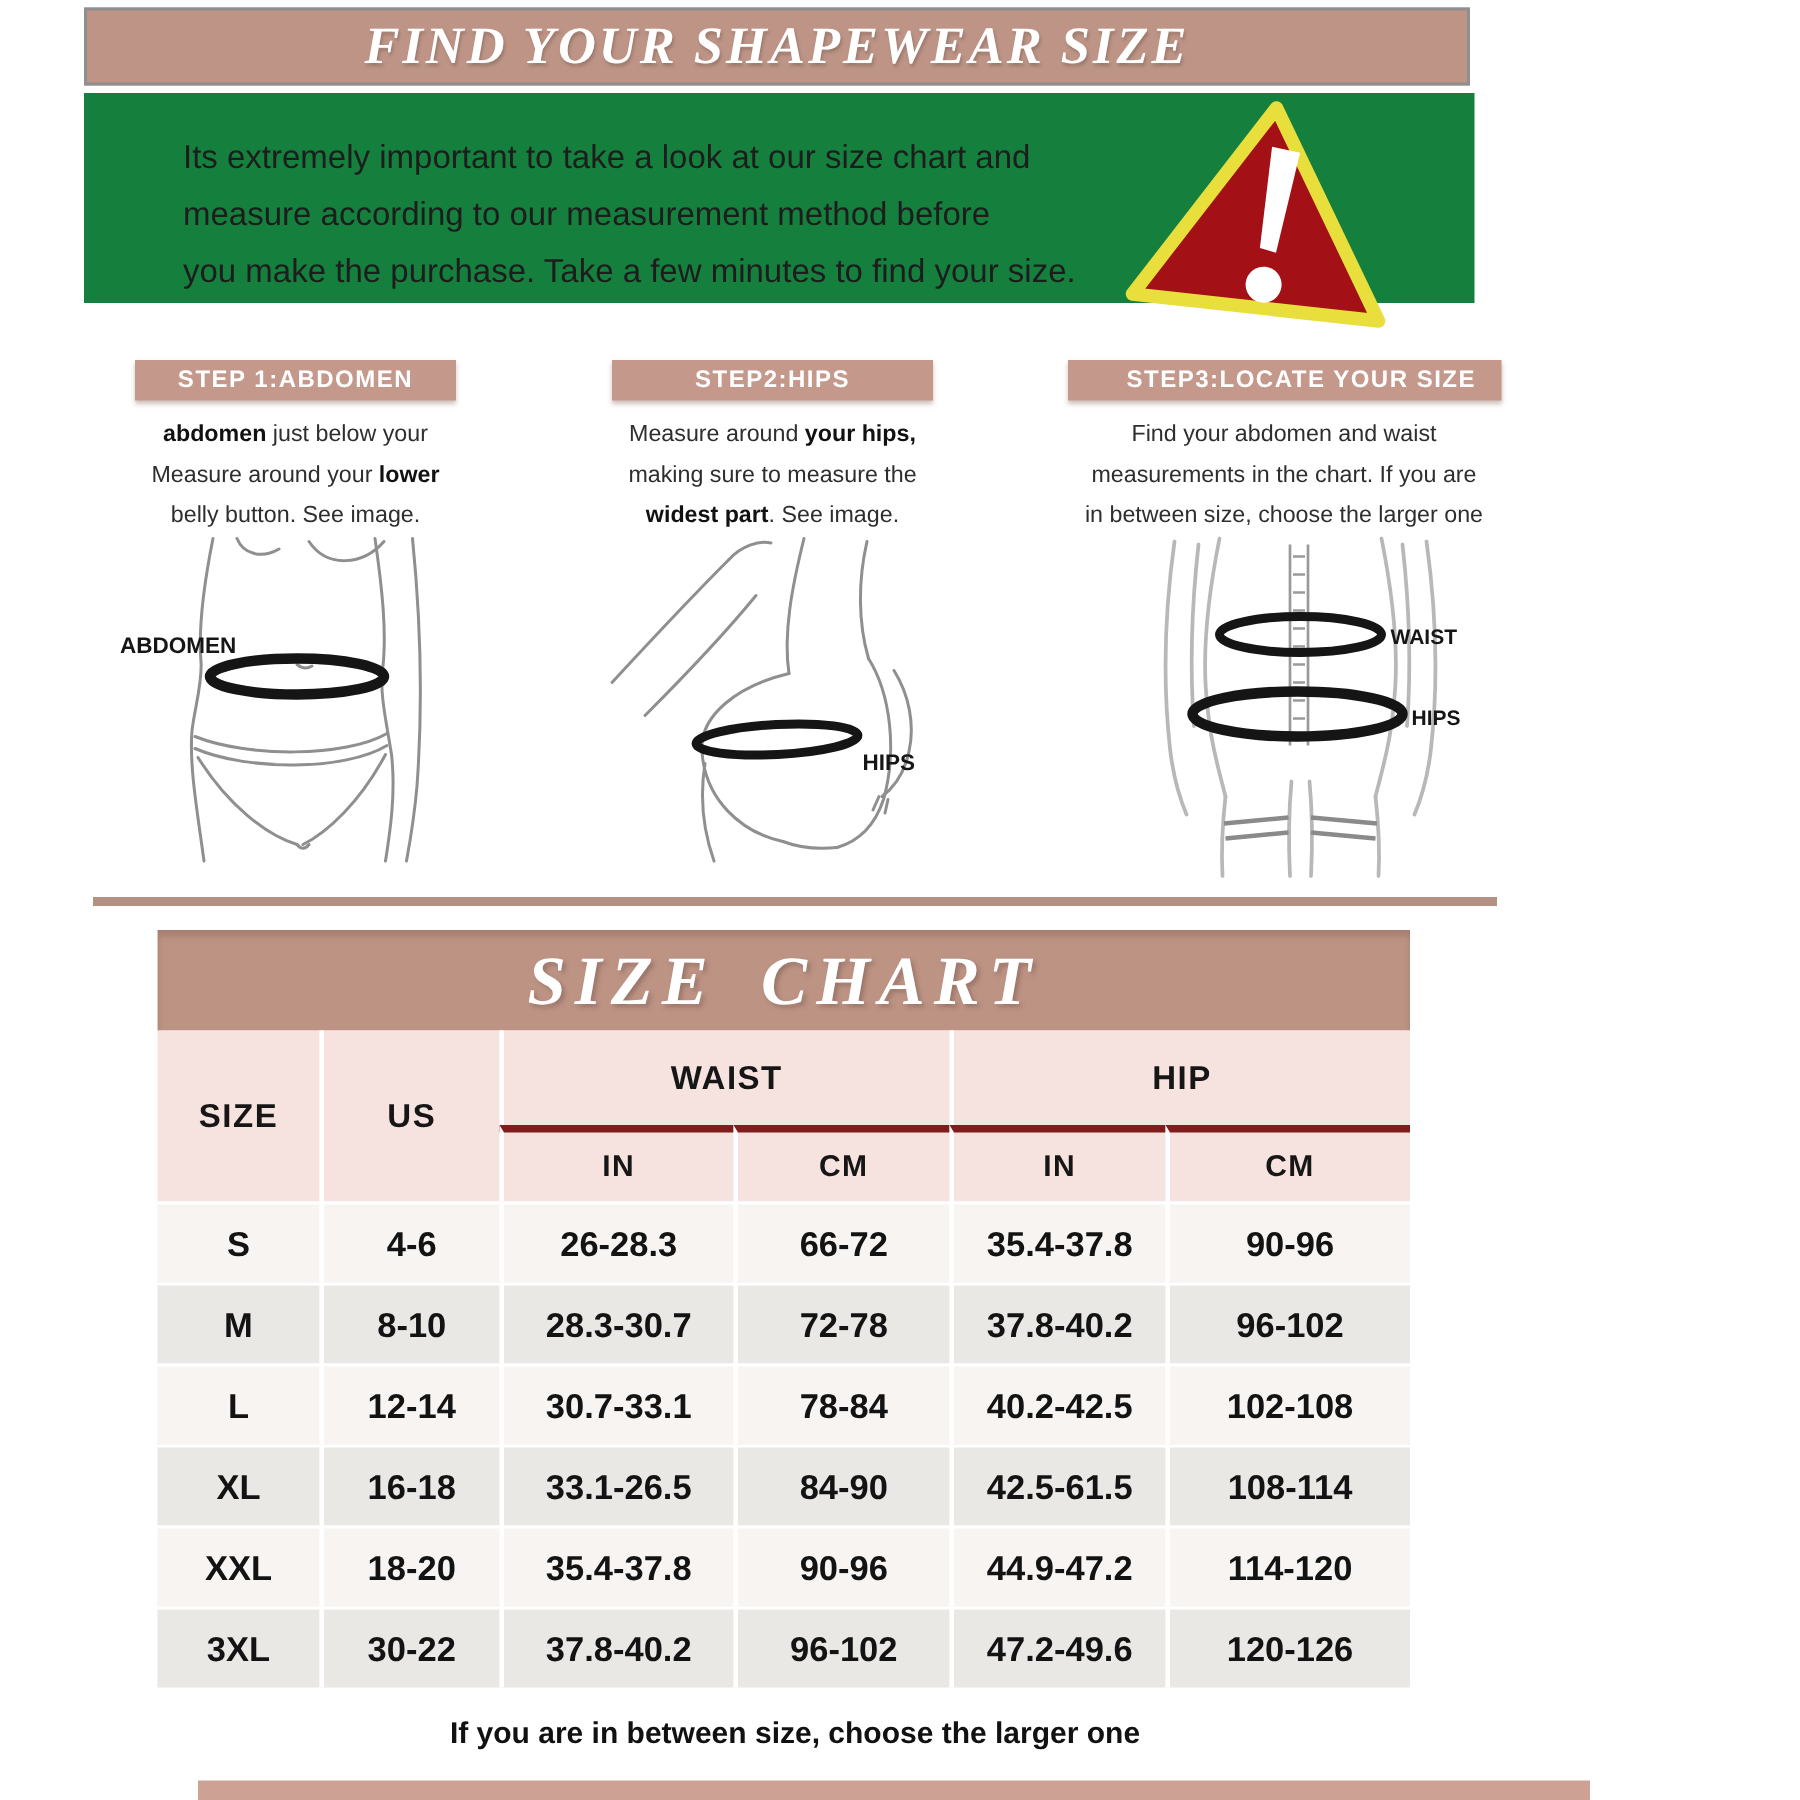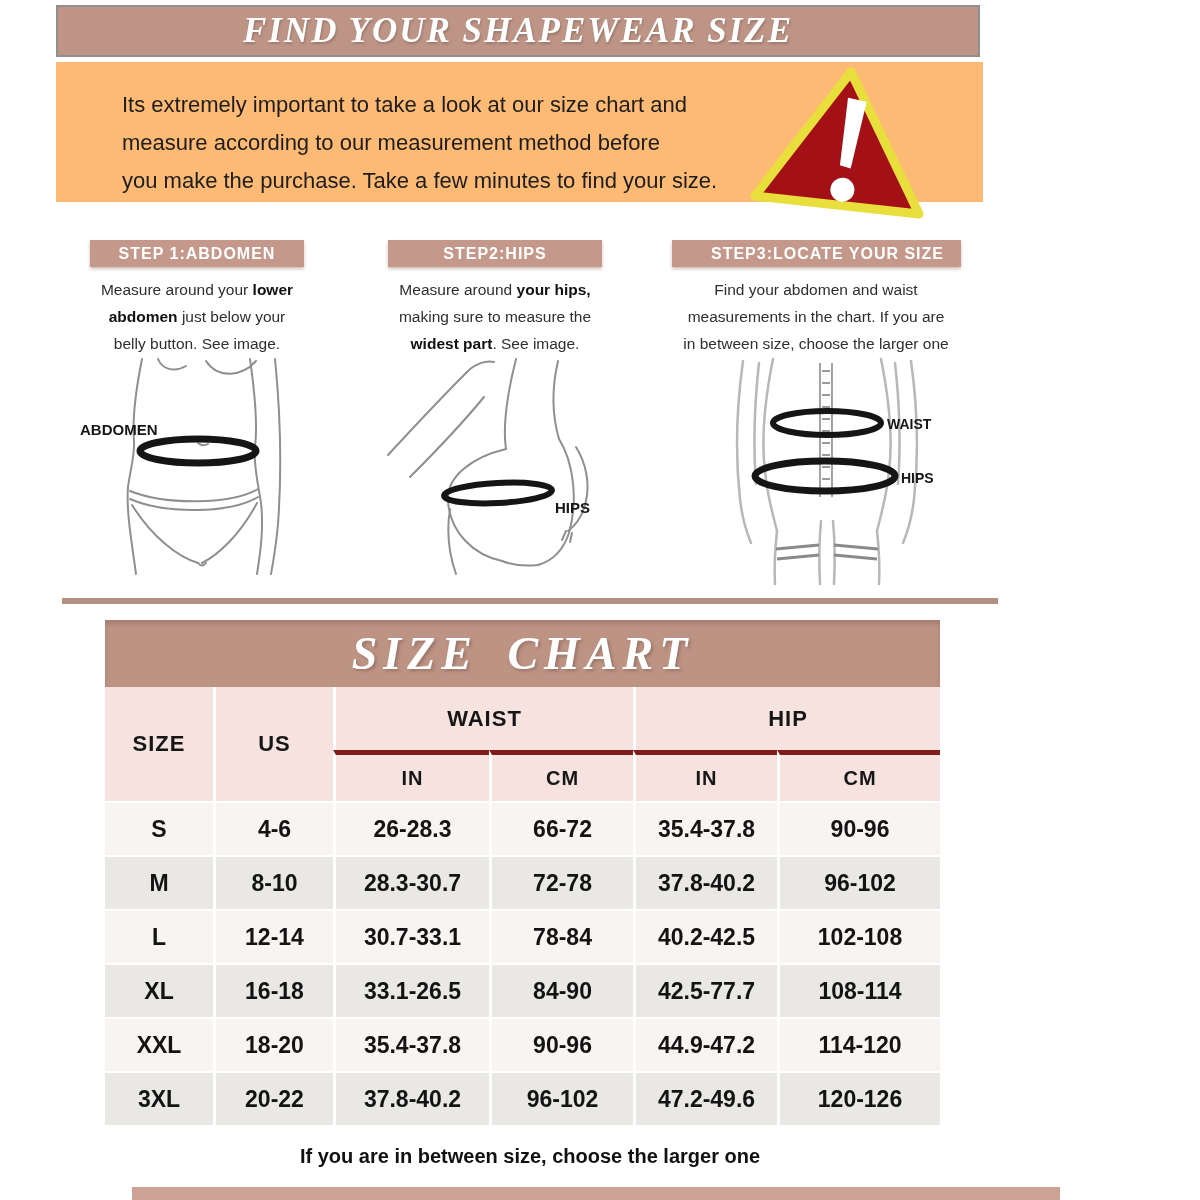--- a/index.html
+++ b/index.html
@@ -9,26 +9,26 @@
 
   
   .title-bar { box-sizing:border-box; width:924px; height:52px; margin-left:6px;
                background:#bd9486; border:2px solid #8f8f8f;
                display:flex; align-items:center; justify-content:center; }
   .title-text { font-family:"Liberation Serif", serif; font-style:italic; font-weight:bold;
                 font-size:35px; color:#fff; letter-spacing:2px;
                 text-shadow:1px 2px 2px rgba(130,100,90,.55); }
 
   
-  .intro-box { position:relative; width:927px; height:140px; margin:5px 0 0 6px; background:#fdba74; }
+  .intro-box { position:relative; width:927px; height:140px; margin:5px 0 0 6px; background:#15803d; }
   .intro-text { padding:24px 0 0 66px; font-size:22px; line-height:38px; color:#1d1d1d; }
   .warning { position:absolute; top:3px; right:56px; width:180px; height:160px; overflow:visible; z-index:2; }
 
   
-  .steps { display:flex; margin-top:38px; }
+  .steps { display:flex; margin-top:38px;gap:20px; }
   .step { text-align:center; }
   .s1 { width:294px; }
   .s2 { width:300px; margin-left:1px; }
   .s3 { width:320px; margin-left:11px; }
   .step-bar { height:27px; background:#c4998c; color:#fff; font-weight:bold; font-size:16px;
               letter-spacing:1px; display:flex; align-items:center; justify-content:center;
               margin:0 auto; box-shadow:0 2px 3px rgba(160,130,120,.5); }
   .s1 .step-bar, .s2 .step-bar { width:214px; }
   .s3 .step-bar { width:266px;padding-left:23px; }
   .step-text { margin-top:9px; font-size:15.5px; line-height:27px; color:#2e2e2e; }
@@ -92,22 +92,22 @@
           <circle cx="100" cy="124" r="12"></circle>
         </g>
       </svg>
     </div>
 
     <div class="steps">
 
       <div class="step s1">
         <div class="step-bar">STEP 1:ABDOMEN</div>
         <div class="step-text">
+          <div><b>abdomen</b><span> just below your</span></div>
           <div><span>Measure around your </span><b>lower</b></div>
-          <div><b>abdomen</b><span> just below your</span></div>
           <div><span>belly button. See image.</span></div>
         </div>
         <div class="figure f1">
           <svg width="300" height="215" viewBox="0 0 300 215">
             <g stroke="#8f8f8f" stroke-width="2" fill="none" stroke-linecap="round">
               <path d="M88,0 C 92,10 104,14 116,7"></path>
               <path d="M136,2 C 148,20 172,18 186,2"></path>
               <path d="M72,0 C 66,30 62,58 64,82 C 65,96 60,112 58,128 C 56,152 62,185 66,215"></path>
               <path d="M180,0 C 185,35 188,64 185,88 C 183,104 188,124 191,144 C 194,170 190,196 187,215"></path>
               <path d="M205,0 C 210,50 212,110 208,165 C 206,188 203,204 201,215"></path>
@@ -242,34 +242,34 @@
           <td class="sep">30.7-33.1</td>
           <td class="sep">78-84</td>
           <td class="sep">40.2-42.5</td>
           <td class="sep">102-108</td>
         </tr>
         <tr>
           <td>XL</td>
           <td class="sep">16-18</td>
           <td class="sep">33.1-26.5</td>
           <td class="sep">84-90</td>
-          <td class="sep">42.5-77.7</td>
+          <td class="sep">42.5-61.5</td>
           <td class="sep">108-114</td>
         </tr>
         <tr>
           <td>XXL</td>
           <td class="sep">18-20</td>
           <td class="sep">35.4-37.8</td>
           <td class="sep">90-96</td>
           <td class="sep">44.9-47.2</td>
           <td class="sep">114-120</td>
         </tr>
         <tr>
           <td>3XL</td>
-          <td class="sep">20-22</td>
+          <td class="sep">30-22</td>
           <td class="sep">37.8-40.2</td>
           <td class="sep">96-102</td>
           <td class="sep">47.2-49.6</td>
           <td class="sep">120-126</td>
         </tr>
       </tbody>
     </table>
 
     <div class="notes">
       <div class="note1">If you are in between size, choose the larger one</div>

